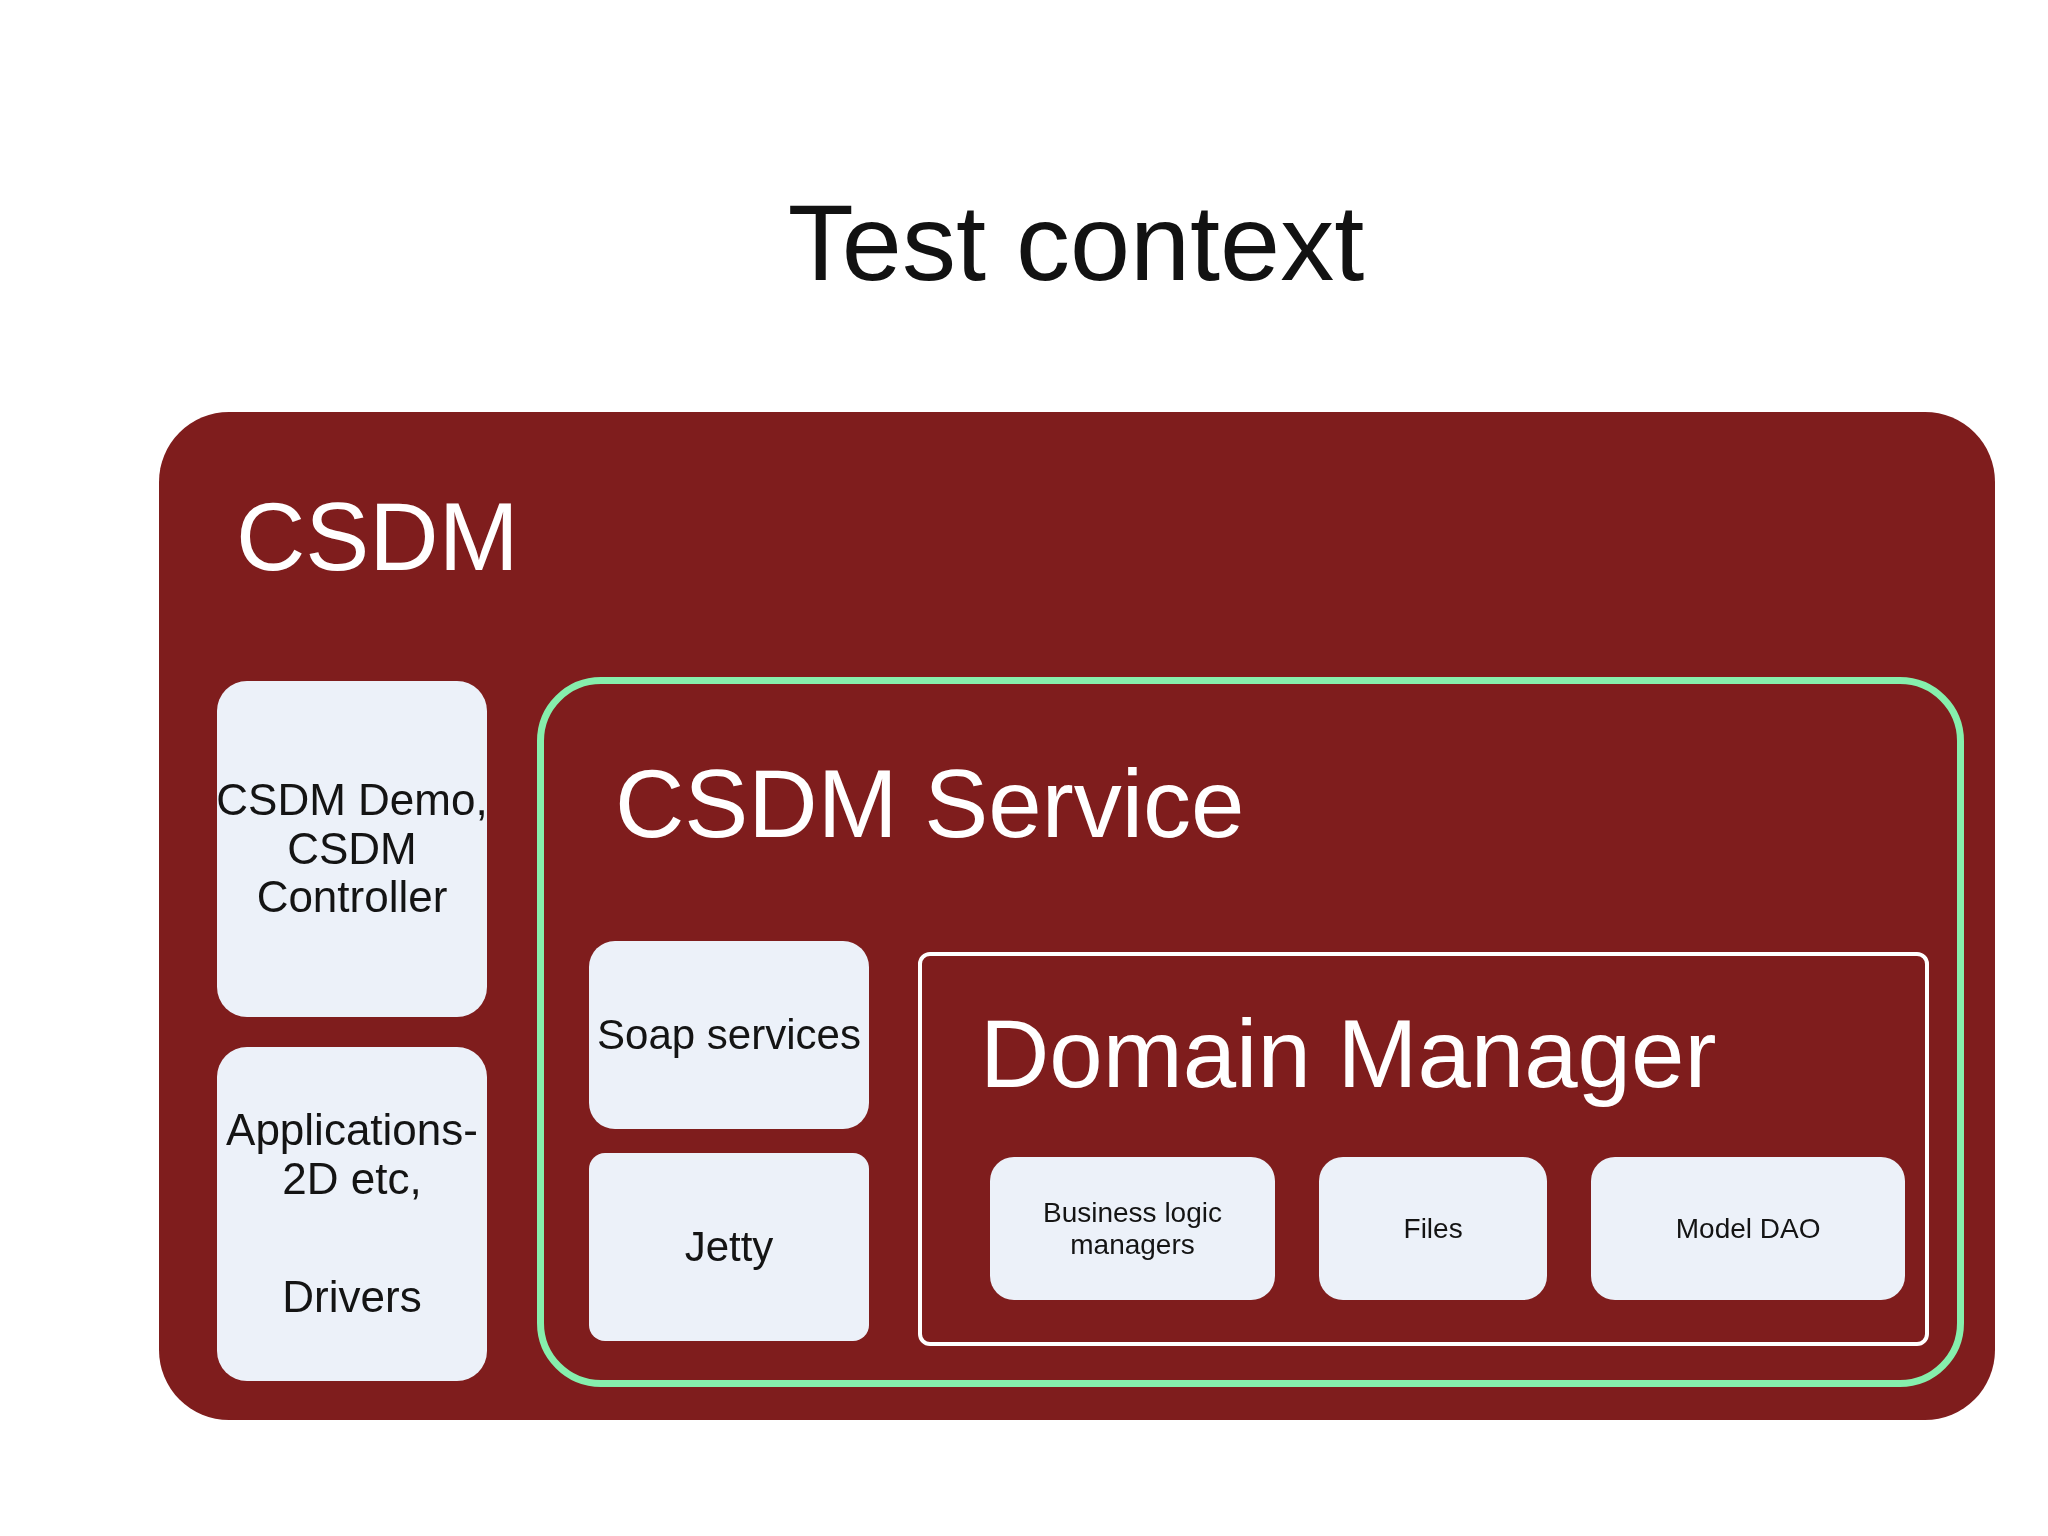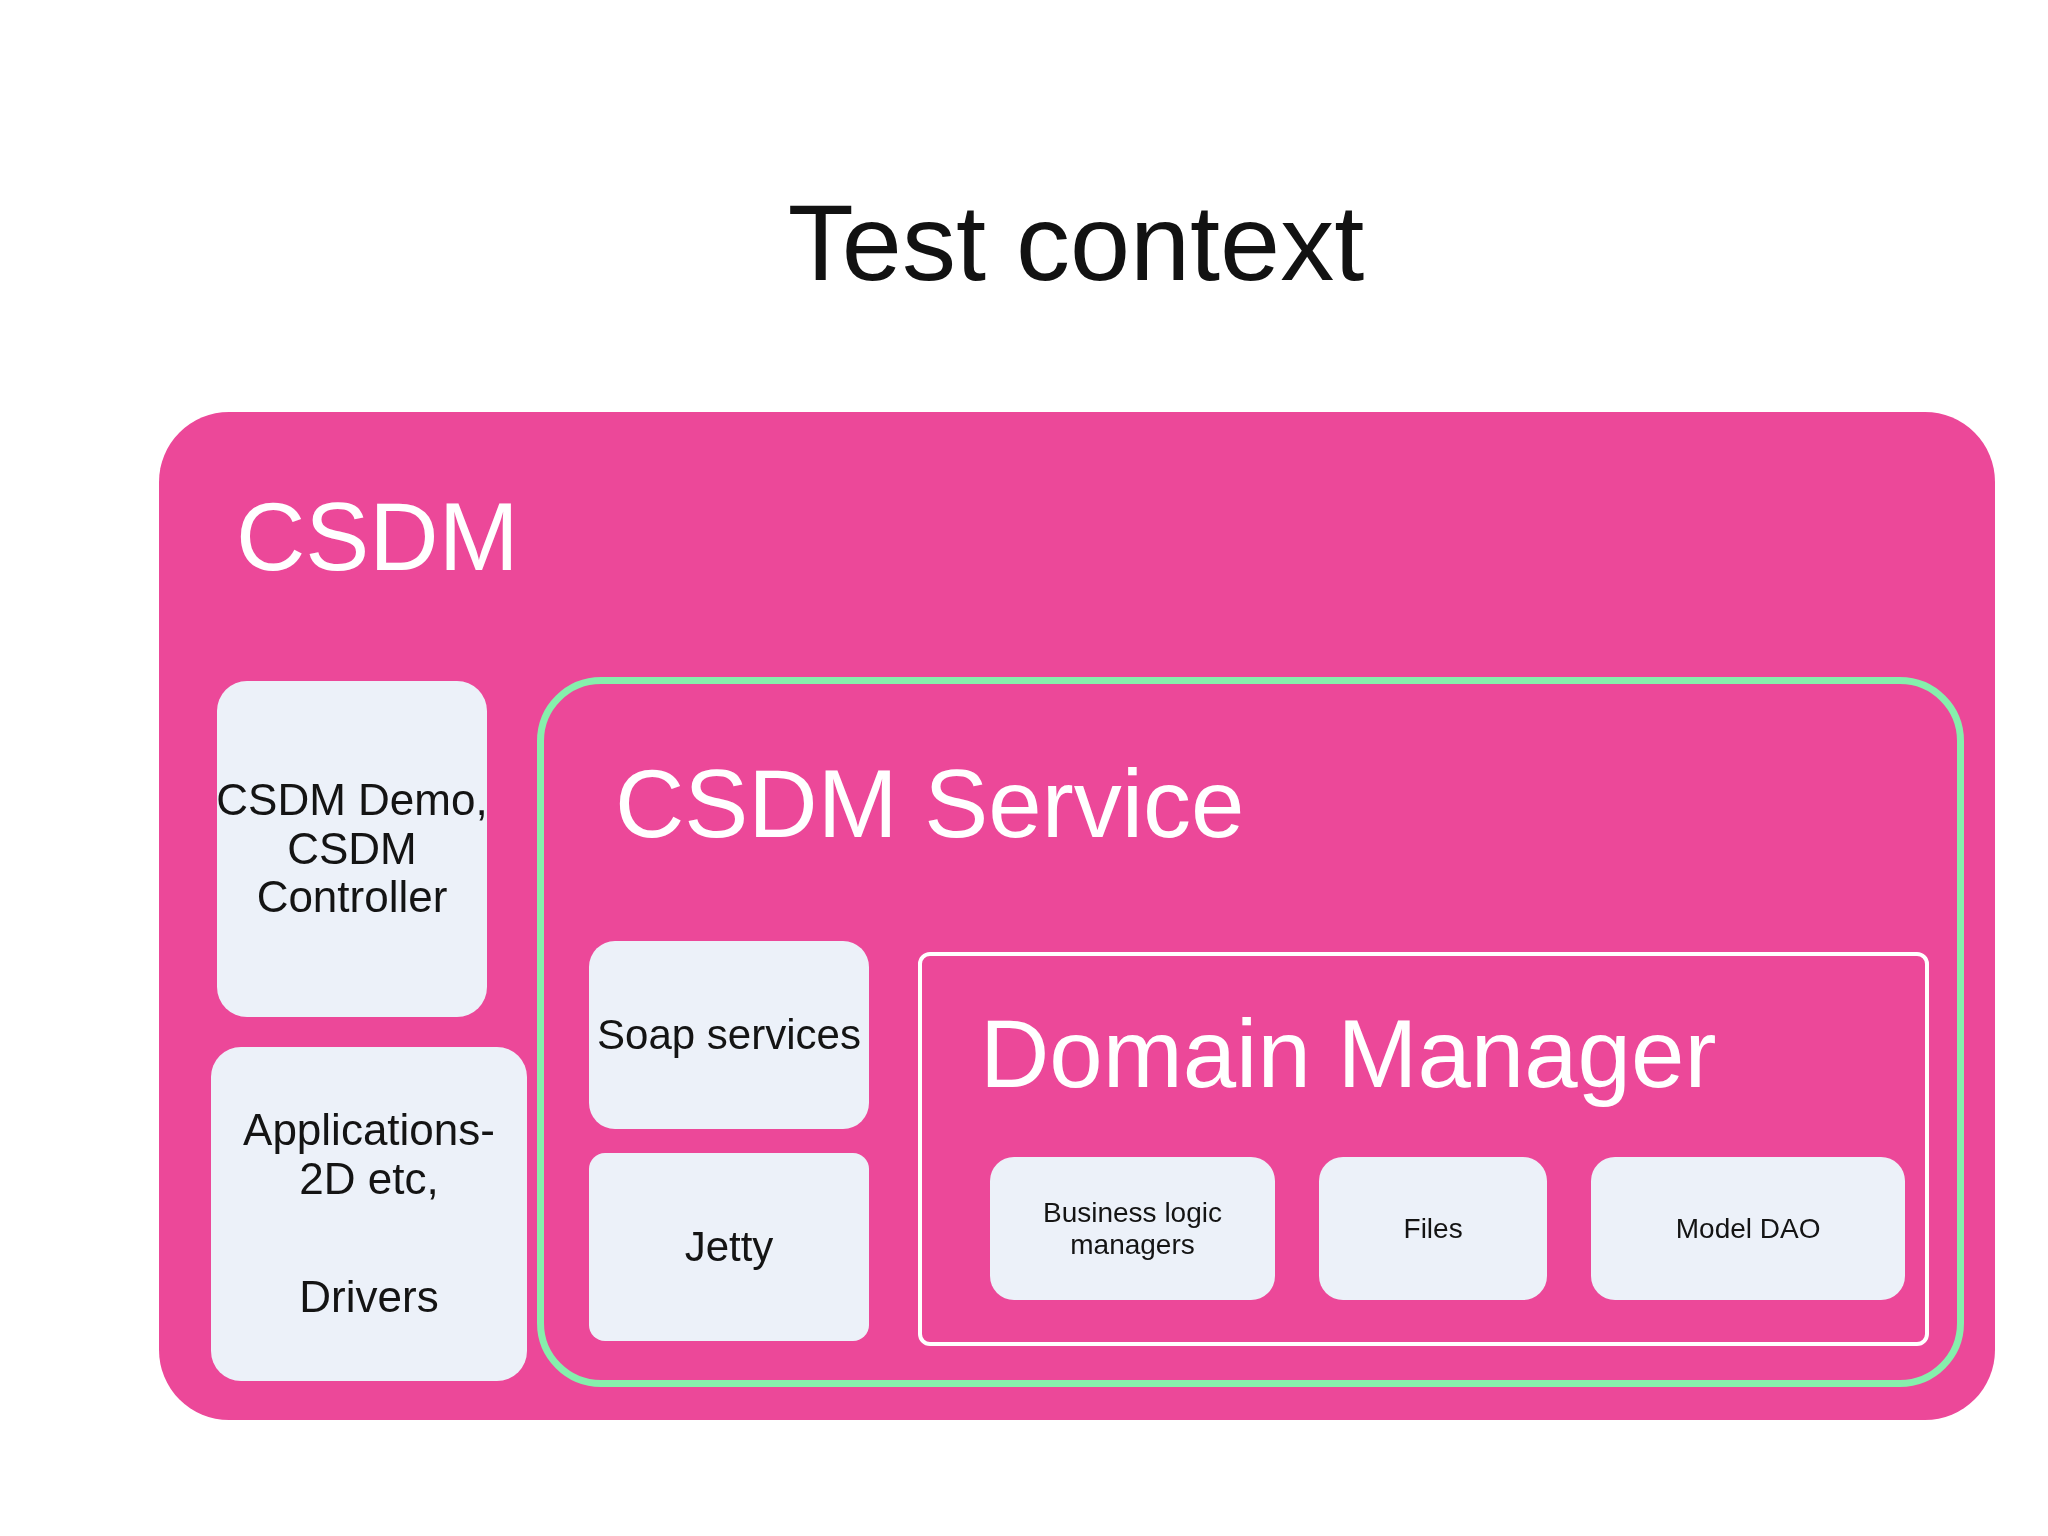--- a/index.html
+++ b/index.html
@@ -12,40 +12,40 @@
 
   .slide-title {
     position: absolute; left: 0; top: 133px; width: 2048px;
     text-align: center; font-size: 108px; line-height: 1;
     color: #121212; letter-spacing: 0px;
   }
 
   
   .csdm-box {
     position: absolute; left: 107px; top: 360px; width: 1836px; height: 1008px;
-    background: #ec4899; border-radius: 70px;
+    background: #7f1d1d; border-radius: 70px;
   }
   .csdm-label {
     position: absolute; left: 61px; top: 61px;
     font-size: 96px; line-height: 1; color: #ffffff;
   }
 
   
   .light-box {
     background: #ECF1F9; color: #141414;
     display: flex; align-items: center; justify-content: center;
     text-align: center;
   }
 
   .demo-box {
     position: absolute; left: 46px; top: 257px; width: 270px; height: 336px;
     border-radius: 30px; font-size: 44px; line-height: 1.1; white-space: pre;
   }
   .apps-box {
-    position: absolute; left: 40px; top: 623px; width: 316px; height: 334px;
+    position: absolute; left: 46px; top: 623px; width: 270px; height: 334px;
     border-radius: 30px; font-size: 44px; line-height: 1.1;
     flex-direction: column;
     gap: 32px;
   }
   .apps-box .para { white-space: pre; }
   .apps-box .para + .para { margin-top: 18px; }
 
   
   .service-box {
     position: absolute; left: 366px; top: 253px; width: 1427px; height: 710px;

